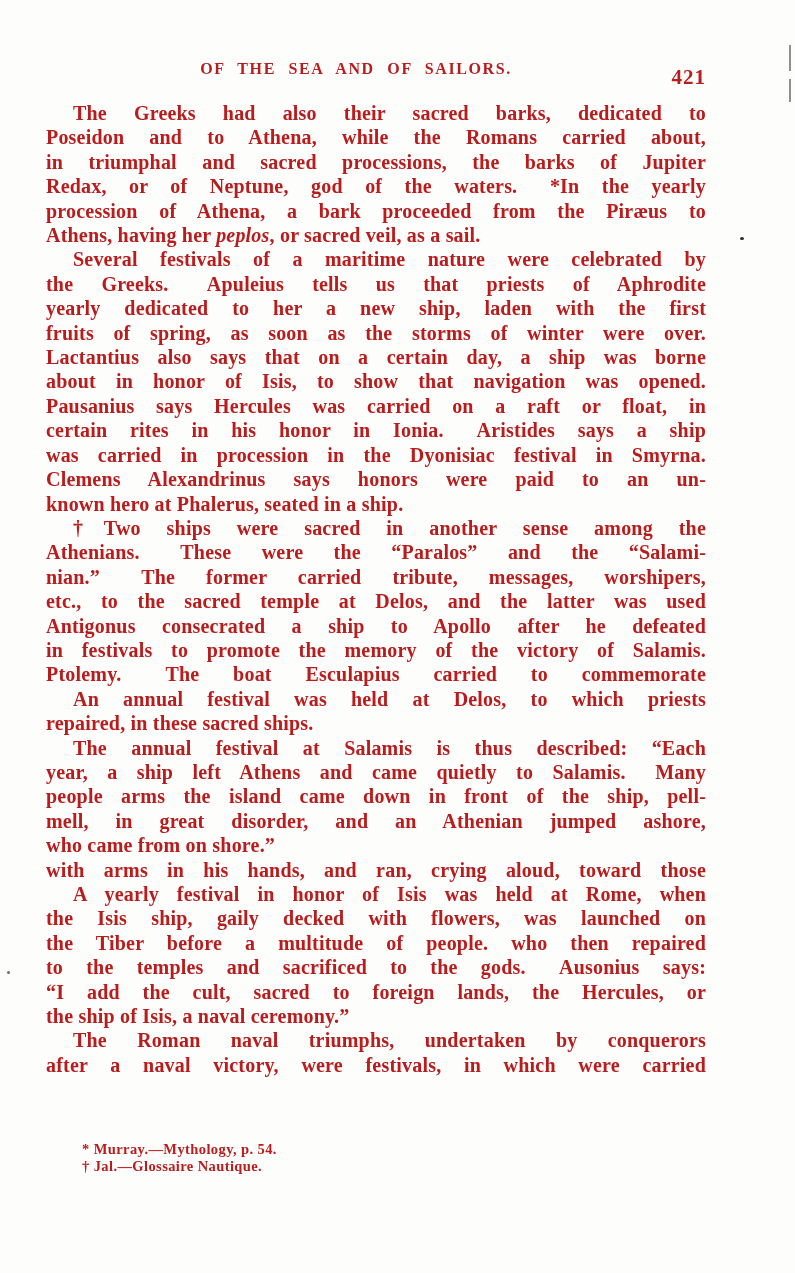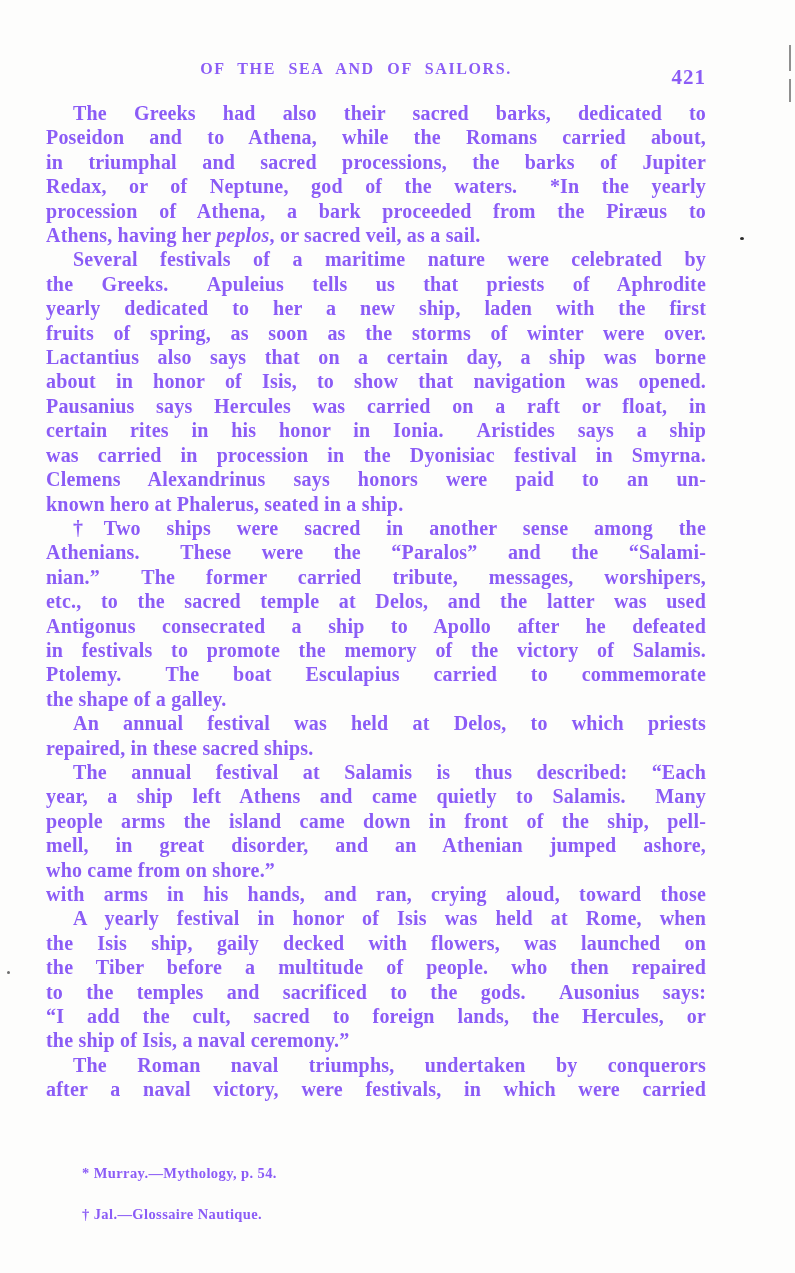--- a/index.html
+++ b/index.html
@@ -3,21 +3,21 @@
 <meta charset="utf-8">
 <style>
   html, body { margin: 0; padding: 0; background: #ffffff; }
   .page {
     position: relative;
     width: 795px;
     height: 1273px;
     background: #fdfdfc;
     overflow: hidden;
     font-family: "Liberation Serif", "DejaVu Serif", serif;
-    color: #8b5cf6;
+    color: #b91c1c;
   }
   
   .running-title {
     position: absolute;
     top: 60px;
     left: 46px;
     width: 620px;
     text-align: center;
     font-size: 16px;
     font-weight: bold;
@@ -60,21 +60,20 @@
     position: absolute;
     top: 1141px;
     left: 82px;
     width: 560px;
   }
   .footnote-line {
     font-size: 14.5px;
     font-weight: bold;
     line-height: 16.5px;
     letter-spacing: 0.4px;
-    margin-top: 24px;
   }
   
   .edge-dash {
     position: absolute;
     width: 2.5px;
     background: #8f8f8f;
     right: 4px;
   }
   .edge-dash.d1 { top: 45px; height: 26px; }
   .edge-dash.d2 { top: 79px; height: 23px; }
@@ -112,21 +111,20 @@
       <div class="line">was carried in procession in the Dyonisiac festival in Smyrna.</div>
       <div class="line">Clemens Alexandrinus says honors were paid to an un-</div>
       <div class="line last">known hero at Phalerus, seated in a ship.</div>
       <div class="line indent">†Two ships were sacred in another sense among the</div>
       <div class="line">Athenians.  These were the “Paralos” and the “Salami-</div>
       <div class="line">nian.”  The former carried tribute, messages, worshipers,</div>
       <div class="line">etc., to the sacred temple at Delos, and the latter was used</div>
       <div class="line">Antigonus consecrated a ship to Apollo after he defeated</div>
       <div class="line">in festivals to promote the memory of the victory of Salamis.</div>
       <div class="line">Ptolemy.  The boat Esculapius carried to commemorate</div>
-      <div class="line last">the shape of a galley.</div>
       <div class="line indent">An annual festival was held at Delos, to which priests</div>
       <div class="line last">repaired, in these sacred ships.</div>
       <div class="line indent">The annual festival at Salamis is thus described: “Each</div>
       <div class="line">year, a ship left Athens and came quietly to Salamis.  Many</div>
       <div class="line">people arms the island came down in front of the ship, pell-</div>
       <div class="line">mell, in great disorder, and an Athenian jumped ashore,</div>
       <div class="line last">who came from on shore.”</div>
       <div class="line">with arms in his hands, and ran, crying aloud, toward those</div>
       <div class="line indent">A yearly festival in honor of Isis was held at Rome, when</div>
       <div class="line">the Isis ship, gaily decked with flowers, was launched on</div>

